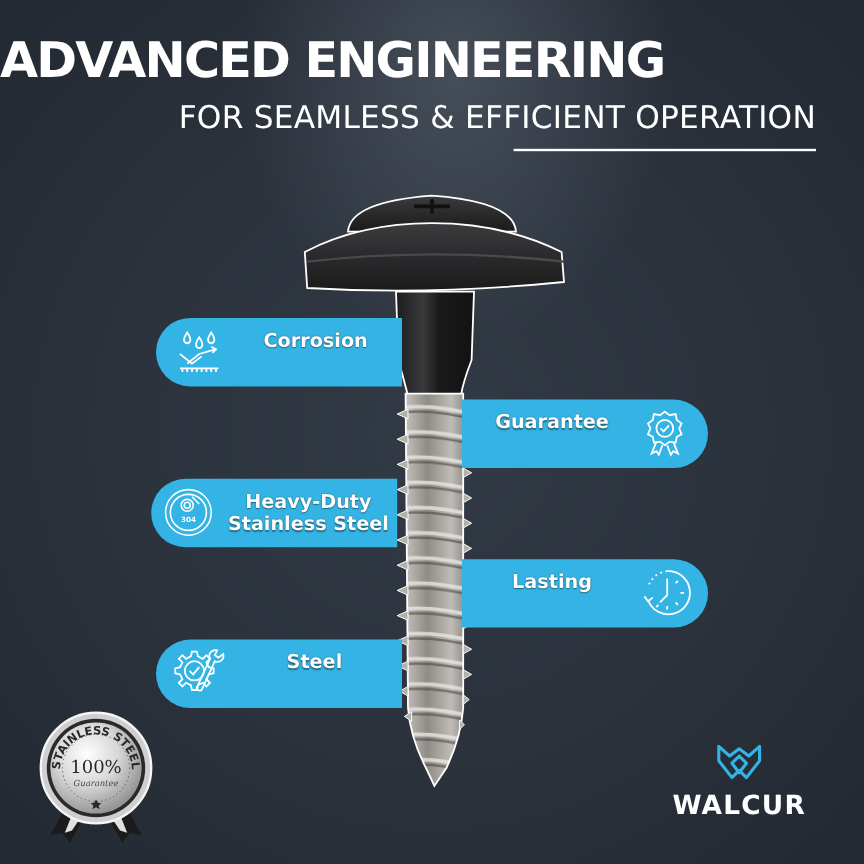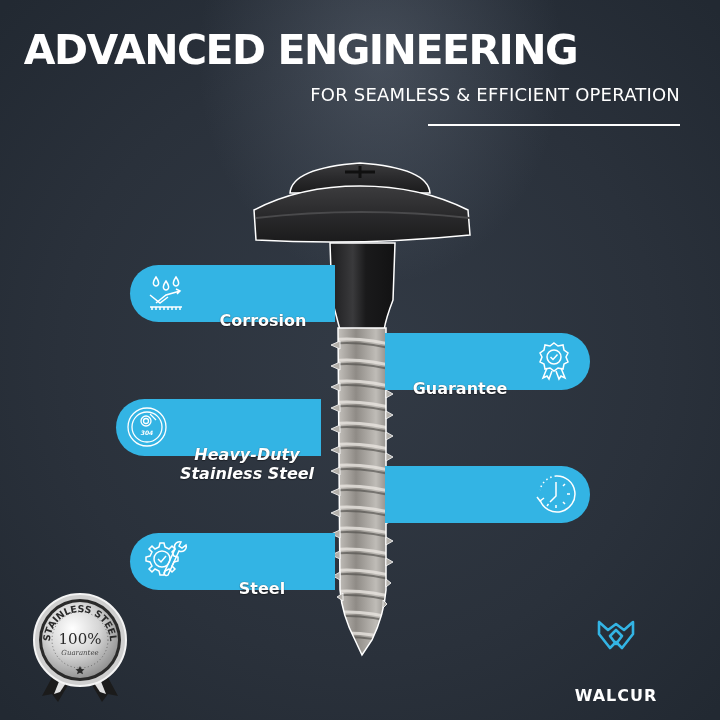--- a/index.html
+++ b/index.html
@@ -7,62 +7,61 @@
   body {
     position: relative;
     font-family: "DejaVu Sans", sans-serif;
     background:
       radial-gradient(ellipse 260px 320px at 380px 60px, rgba(120,130,145,0.35), rgba(0,0,0,0) 70%),
       radial-gradient(ellipse 500px 500px at 360px 360px, #323a45 0%, #2a313b 60%, #222932 100%);
     background-color: #2a313b;
   }
   .title {
     position: absolute; left: 0; width: 601px; top: 30px;
-    text-align: center; color: #ffffff;
+    text-align: left; color: #ffffff;
     font-family: "DejaVu Sans", sans-serif; font-weight: bold;
     font-size: 41px; letter-spacing: -1.5px; line-height: 1;
   }
   .subtitle {
     position: absolute; right: 40px; top: 86px;
     color: #ffffff; font-family: "DejaVu Sans", sans-serif;
-    font-size: 18px; letter-spacing: 0.2px; line-height: 1; font-weight: normal;
+    font-size: 26px; letter-spacing: 0.2px; line-height: 1; font-weight: normal;
   }
   .title-rule {
     position: absolute; left: 428px; top: 124px; width: 252px; height: 2px; background: #ffffff;
   }
 
   
   .banner {
     position: absolute; height: 57px; background: #33b4e4;
     display: flex; align-items: center; color: #fff;
   }
   .banner.left { border-radius: 29px 0 0 29px; }
   .banner.right { border-radius: 0 29px 29px 0; }
   .banner .icon {
     position: absolute; width: 40px; height: 40px; top: 8px;
   }
   .banner .label {
     position: absolute; text-align: center; font-weight: bold;
     font-size: 16px; line-height: 19px; color: #fff;
     text-shadow: 0 0 1px rgba(0,0,0,0.6), 0 1px 1px rgba(0,0,0,0.35);
-    margin-top: 37px;
   }
 
   
   .screw { position: absolute; left: 0; top: 0; width: 720px; height: 720px; pointer-events: none; }
 
   
   .badge { position: absolute; left: 28px; top: 590px; width: 104px; height: 116px; }
 
   
   .logo-mark { position: absolute; left: 596px; top: 620px; width: 40px; height: 32px; }
   .logo-text {
     position: absolute; left: 548px; top: 659px; width: 136px;
-    color: #fff; font-weight: bold; font-size: 16px; letter-spacing: 1px;
-    text-align: center; font-family: "DejaVu Sans", sans-serif; margin-top: 27px;
+    color: #fff; font-weight: bold; font-size: 22px; letter-spacing: 1px;
+    text-align: center; font-family: "DejaVu Sans", sans-serif;
   }
 </style>
 </head>
 <body>
 
 <div class="title">ADVANCED ENGINEERING</div>
 <div class="subtitle">FOR SEAMLESS &amp; EFFICIENT OPERATION</div>
 <div class="title-rule"></div>
 
 <svg class="screw" viewBox="0 0 720 720">
@@ -152,37 +151,38 @@
   </div>
   <svg class="icon" style="left:149px;" viewBox="0 0 40 40" fill="none" stroke="#fff" stroke-width="1.5">
     <path d="M20 2 L24 5 L29 4 L30 9 L34 12 L32 16 L34 21 L30 23 L29 28 L24 27 L20 30 L16 27 L11 28 L10 23 L6 21 L8 16 L6 12 L10 9 L11 4 L16 5 Z"></path>
     <circle cx="20" cy="16" r="7"></circle>
     <path d="M16.5 16 L19 18.5 L23.5 13.5"></path>
     <path d="M13 27 L9 37 L13 35 L15 38 L18 30"></path>
     <path d="M27 27 L31 37 L27 35 L25 38 L22 30"></path>
   </svg>
 </div>
 
-<div class="banner left" style="left:116px; top:399px; width:205px;font-style:italic;">
+<div class="banner left" style="left:126px; top:399px; width:205px;">
   <svg class="icon" style="left:10px; width:42px; height:42px; top:7px;" viewBox="0 0 42 42" fill="none" stroke="#fff" stroke-width="1.3">
     <circle cx="21" cy="21" r="19"></circle>
     <circle cx="21" cy="21" r="15"></circle>
     <circle cx="20" cy="15" r="5"></circle>
     <circle cx="20" cy="15" r="2.5"></circle>
     <path d="M24 8 L30 14"></path>
     <text x="21" y="29" fill="#fff" stroke="none" font-size="6" font-weight="bold" text-anchor="middle" font-family="DejaVu Sans, sans-serif">304</text>
   </svg>
   <div class="label" style="left:58px; width:146px; top:9px;">
     <div>Heavy-Duty</div>
     <div>Stainless Steel</div>
   </div>
 </div>
 
 <div class="banner right" style="left:385px; top:466px; width:205px;">
   <div class="label" style="left:10px; width:130px; top:9px;">
+    <div>Lasting</div>
   </div>
   <svg class="icon" style="left:149px; width:44px; height:44px; top:6px;" viewBox="0 0 44 44" fill="none" stroke="#fff" stroke-width="1.5">
     <path d="M22 4 A18 18 0 1 1 6 28"></path>
     <path d="M22 4 A18 18 0 0 0 6 18" stroke-dasharray="1.5 3"></path>
     <path d="M3 25 L6 29 L10 26"></path>
     <path d="M22 10 L22 24 L16 30"></path>
     <path d="M36 22 h-3 M22 36 v-3 M31 12 l-2 2 M31 32 l-2 -2 M13 34 l1.5 -2"></path>
   </svg>
 </div>
 

